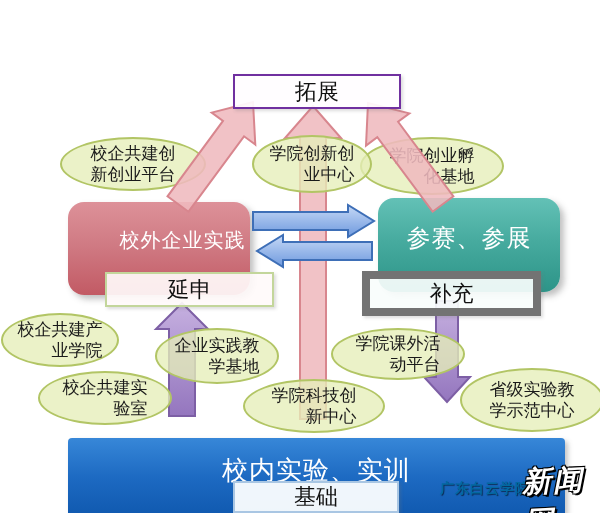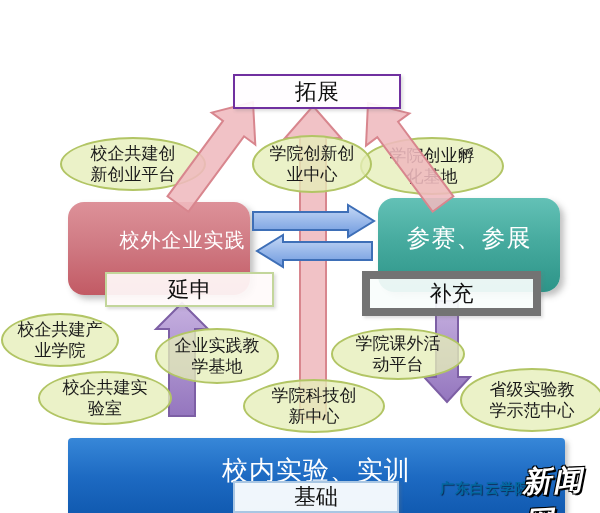--- a/index.html
+++ b/index.html
@@ -23,21 +23,21 @@
     font-size:22px;color:#111;z-index:6;box-shadow:2px 2px 3px rgba(120,120,120,.25);}
   #label-top   {left:233px;top:74px; width:164px;height:31px;background:rgba(255,253,255,.93);border:2px solid #7030a0;}
   #label-left  {left:105px;top:272px;width:165px;height:31px;background:rgba(255,250,250,.92);border:2px solid #c3d69b;}
   #label-right {left:362px;top:271px;width:163px;height:29px;background:rgba(248,253,252,.92);border:8px solid #737373;}
   #label-bottom{left:233px;top:481px;width:162px;height:28px;background:rgba(252,254,255,.95);border:2px solid #a9c6e3;}
   
   #arrows{position:absolute;left:0;top:0;z-index:3;}
   
   .ellipse{position:absolute;border-radius:50%;background:rgba(230,238,185,.78);
     border:2px solid #b2c565;display:flex;align-items:center;justify-content:center;
-    text-align:center;font-size:17px;line-height:21px;color:#1a1a1a;white-space:pre-line;}
+    text-align:right;font-size:17px;line-height:21px;color:#1a1a1a;white-space:pre-line;}
   .z-under{z-index:2;}  
   .z-over {z-index:4;}  
   #e1{left:60px; top:137px;width:142px;height:50px;}
   #e2{left:252px;top:135px;width:116px;height:54px;}
   #e3{left:360px;top:137px;width:140px;height:54px;}
   #e4{left:1px;  top:313px;width:114px;height:50px;}
   #e5{left:38px; top:371px;width:130px;height:50px;}
   #e6{left:155px;top:328px;width:120px;height:52px;}
   #e7{left:243px;top:379px;width:138px;height:50px;}
   #e8{left:331px;top:328px;width:130px;height:48px;}

